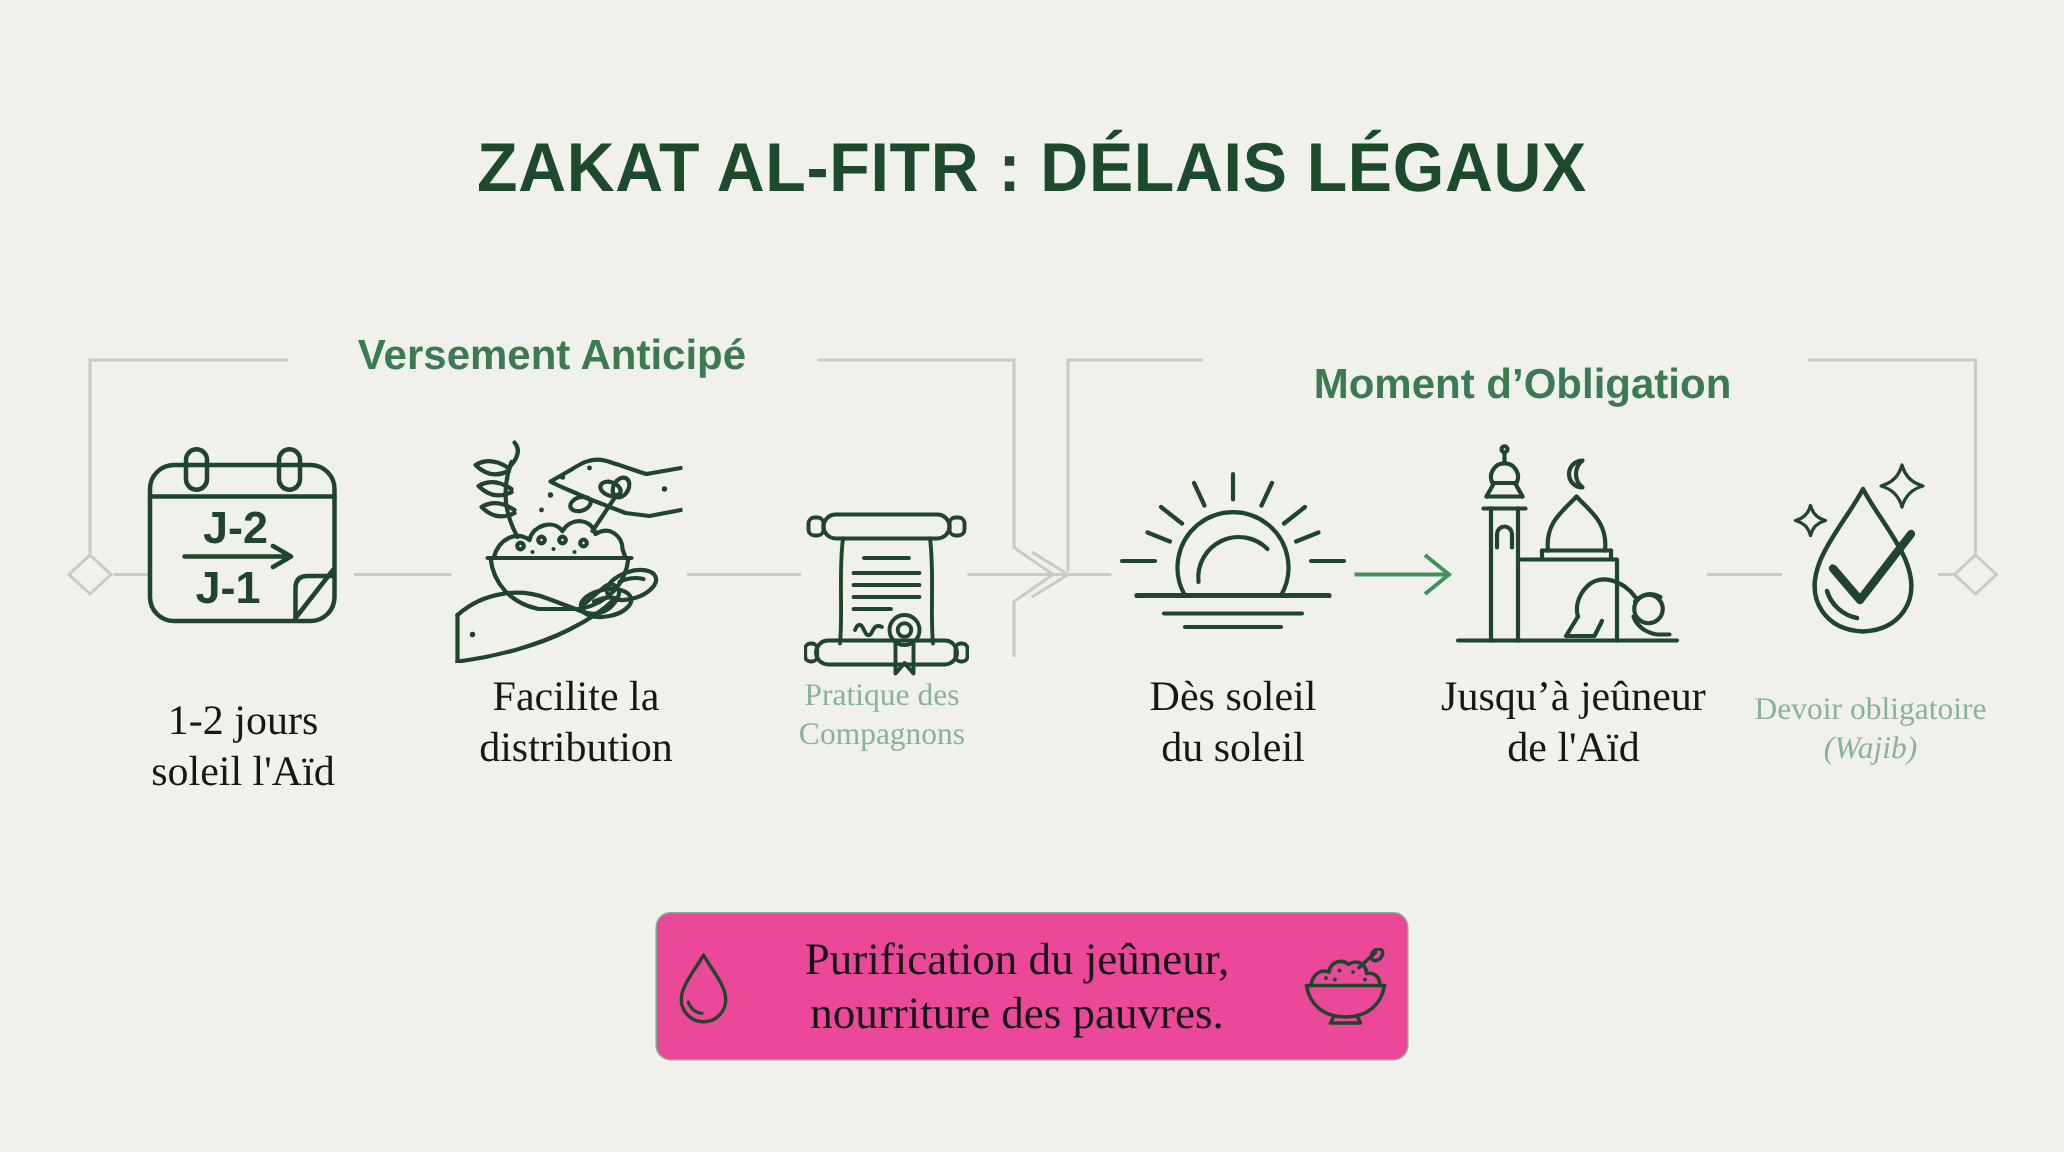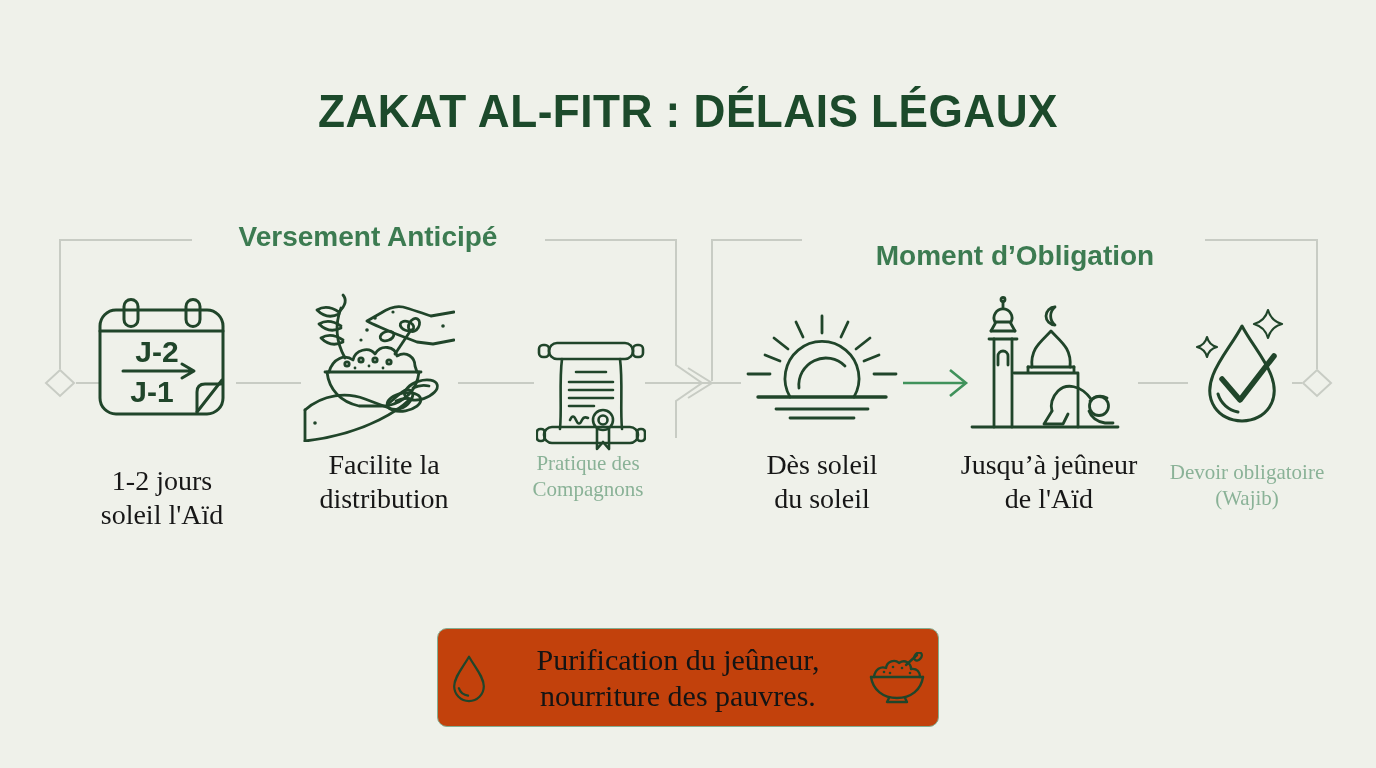--- a/index.html
+++ b/index.html
@@ -21,28 +21,28 @@
   #header-left{left:158px;}
   #header-right{left:805px;margin-top:19px;}
   .caption{
     width:240px;text-align:center;
     font-family:"Liberation Serif","DejaVu Serif",serif;
     color:#171717;font-size:28px;line-height:34px;
   }
   .caption.muted{
     color:#8ab297;font-size:21px;line-height:26px;
   }
-  .caption .ital{}
+  .caption .ital{font-style:italic;}
   svg{display:block;}
   svg.ic{stroke:#20452a;fill:none;stroke-linecap:round;stroke-linejoin:round;}
   svg.ic text{stroke:none;fill:#20452a;font-family:"Liberation Sans",sans-serif;font-weight:bold;}
   #connectors{left:0;top:0;pointer-events:none;}
   #footer-box{
-    left:437px;top:628px;width:502px;height:99px;
-    border:1.5px solid #84ae92;border-radius:10px;background:#c2410c;
+    left:437px;top:608px;width:502px;height:99px;
+    border:1.5px solid #84ae92;border-radius:10px;background:#ec4899;
     display:flex;align-items:center;justify-content:space-between;
     box-sizing:border-box;padding:0 12px;
   }
   #footer-text{
     font-family:"Liberation Serif","DejaVu Serif",serif;
     font-size:30px;line-height:36px;color:#141414;text-align:center;
   }
 </style>
 </head>
 <body>

